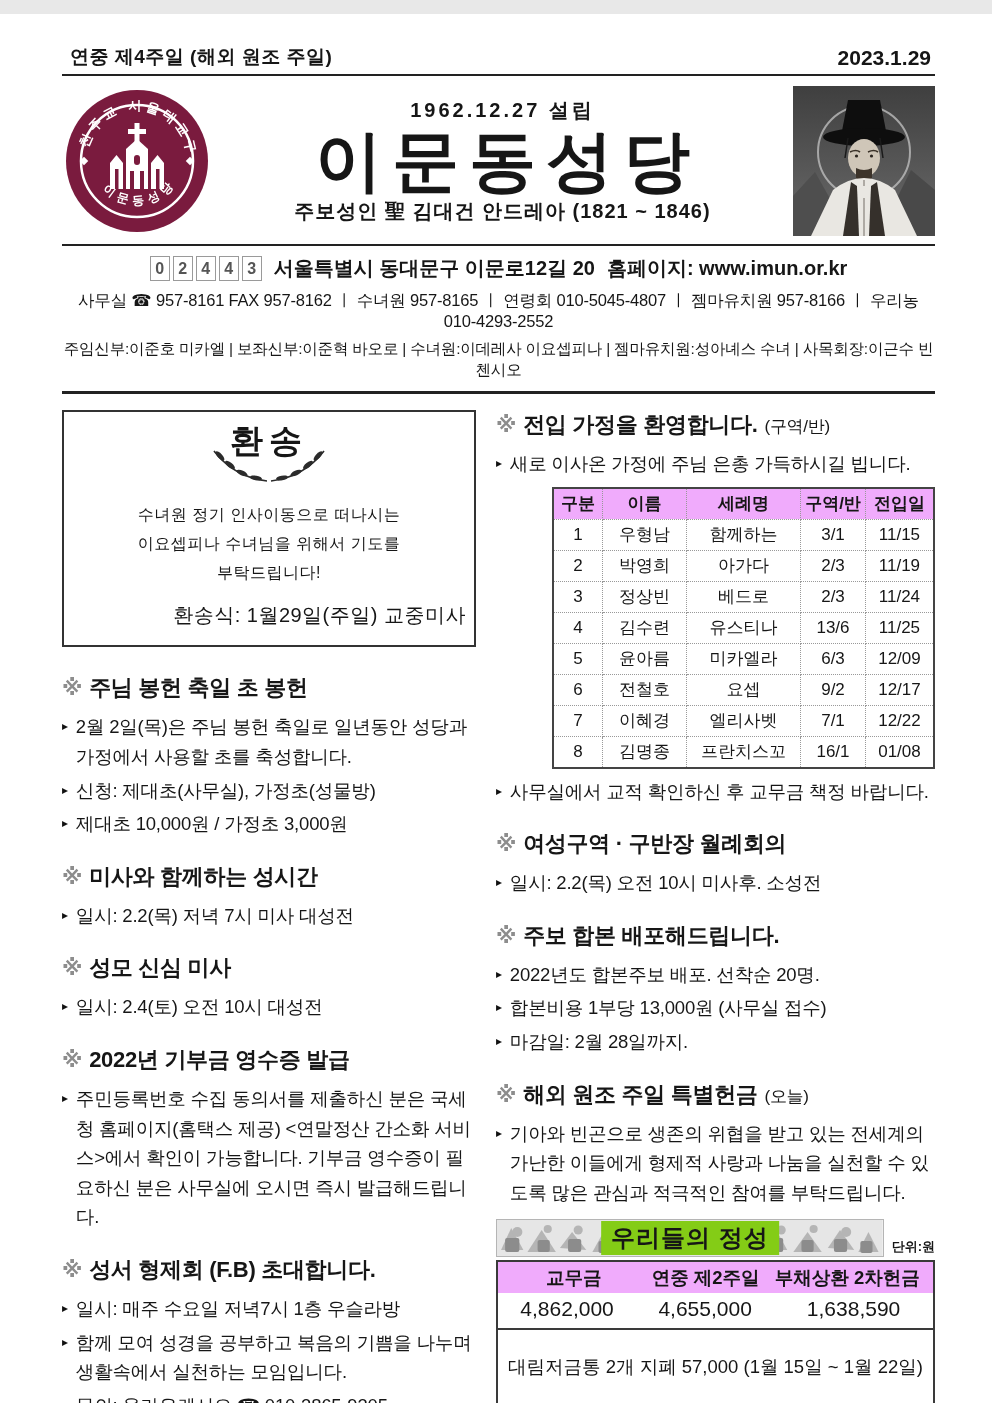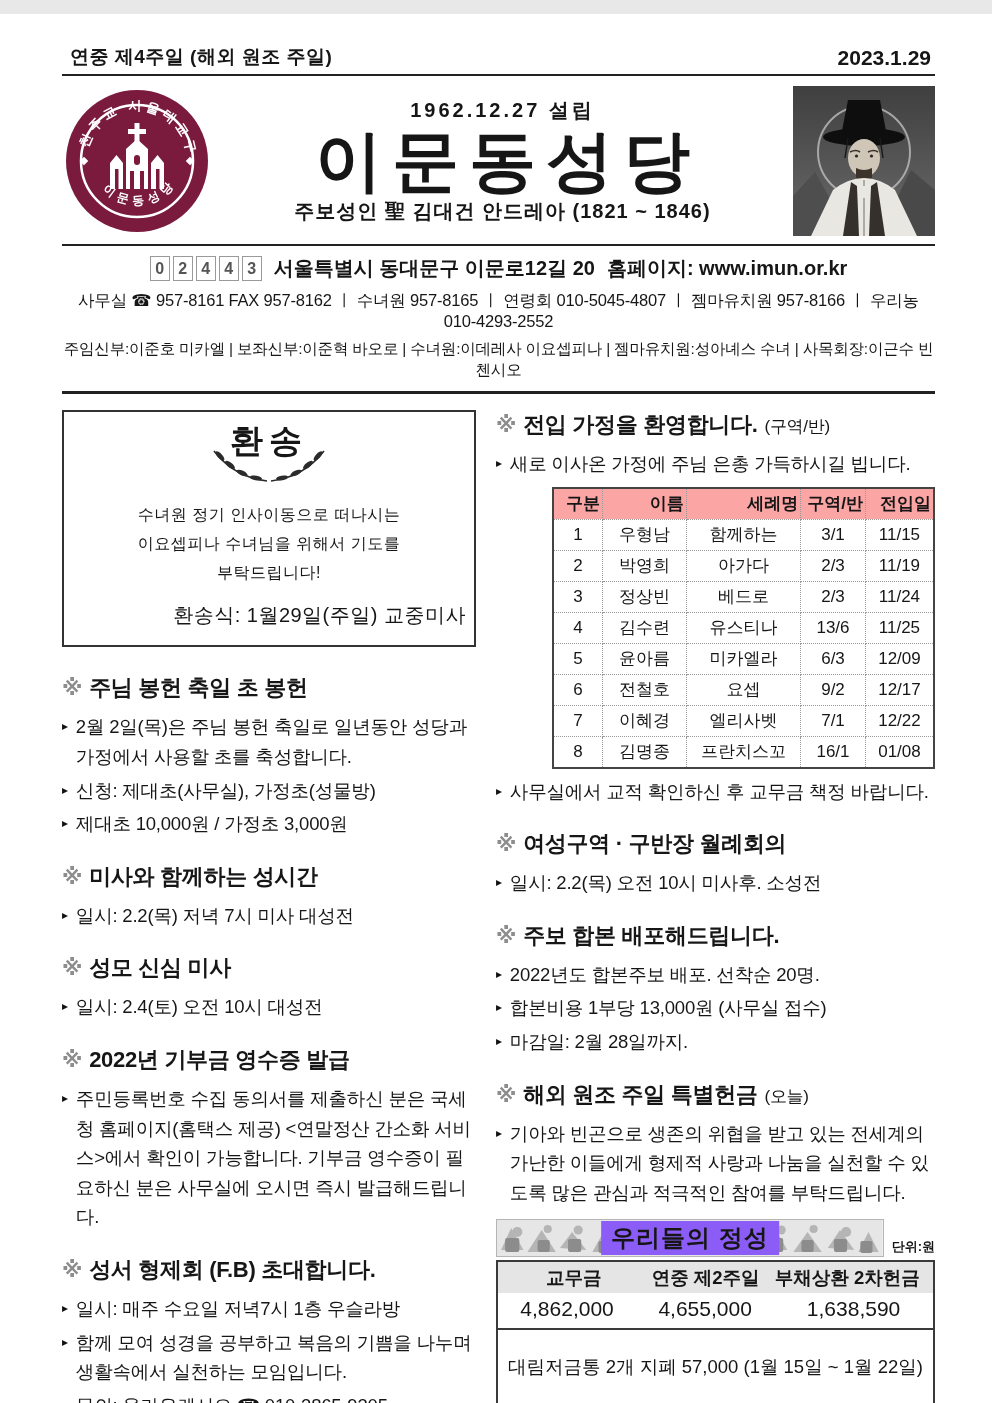--- a/index.html
+++ b/index.html
@@ -51,33 +51,33 @@
   .sec-title { margin:0 0 9px; font-size:22px; font-weight:800; display:flex;
                align-items:baseline; gap:7px; letter-spacing:-.3px; }
   .mark { color:#8d8d8d; font-weight:700; font-size:21px; flex:none; }
   .note { font-size:17px; font-weight:400; }
   .bullet { display:flex; gap:8px; font-size:18.5px; line-height:1.6; margin:4px 0; letter-spacing:-.2px; }
   .tri { flex:none; font-size:12px; padding-top:5px; color:#111; }
 
   
   .nc-table { border-collapse:collapse; border:2px solid #444; margin:8px 0 8px 56px;
               width:calc(100% - 56px); font-size:17px; text-align:center; }
-  .nc-table th { background:#fca5a5; font-weight:700;text-align:right; }
+  .nc-table th { background:#f0abfc; font-weight:700; }
   .nc-table th, .nc-table td { border:1px dotted #999; padding:3.5px 2px; }
 
   
   .offer-banner { display:flex; align-items:flex-end; gap:8px; margin-top:4px; }
   .banner-art { position:relative; flex:1; height:38px; border:1px solid #b5b5b5; }
   .banner-art svg { width:100%; height:100%; display:block; }
   .banner-label { position:absolute; left:50%; top:50%; transform:translate(-50%,-50%);
-                  background:#8b5cf6; padding:1px 10px; font-size:24px; font-weight:900;
+                  background:#84cc16; padding:1px 10px; font-size:24px; font-weight:900;
                   letter-spacing:1px; white-space:nowrap; }
   .unit { flex:none; font-size:13px; font-weight:700; padding-bottom:1px; }
   .offer-table { border:2px solid #3a3a3a; margin-top:3px; }
-  .offer-head { display:grid; grid-template-columns:1fr 1fr 1.15fr; background:#e5e5e5;
+  .offer-head { display:grid; grid-template-columns:1fr 1fr 1.15fr; background:#f0abfc;
                 font-weight:600; text-align:center; font-size:18.5px; padding:3px 10px; }
   .offer-vals { display:grid; grid-template-columns:1fr 1fr 1.15fr; text-align:center;
                 font-size:21px; padding:4px 0 7px; border-bottom:2px solid #3a3a3a; }
   .offer-piggy { text-align:center; font-size:18.5px; padding:24px 0;
                  border-bottom:2px solid #3a3a3a; }
   .thanks-label { display:inline-block; background:#7dd3fc; padding:3px 44px;
                   margin:8px 0 2px 2px; font-size:18px; }
   .donor-grid { display:grid; grid-template-columns:1.08fr 1fr 1.08fr; padding:0 4px 5px; }
   .donor { display:flex; justify-content:space-between; padding:3px 10px; font-size:17.5px; }
 </style>

